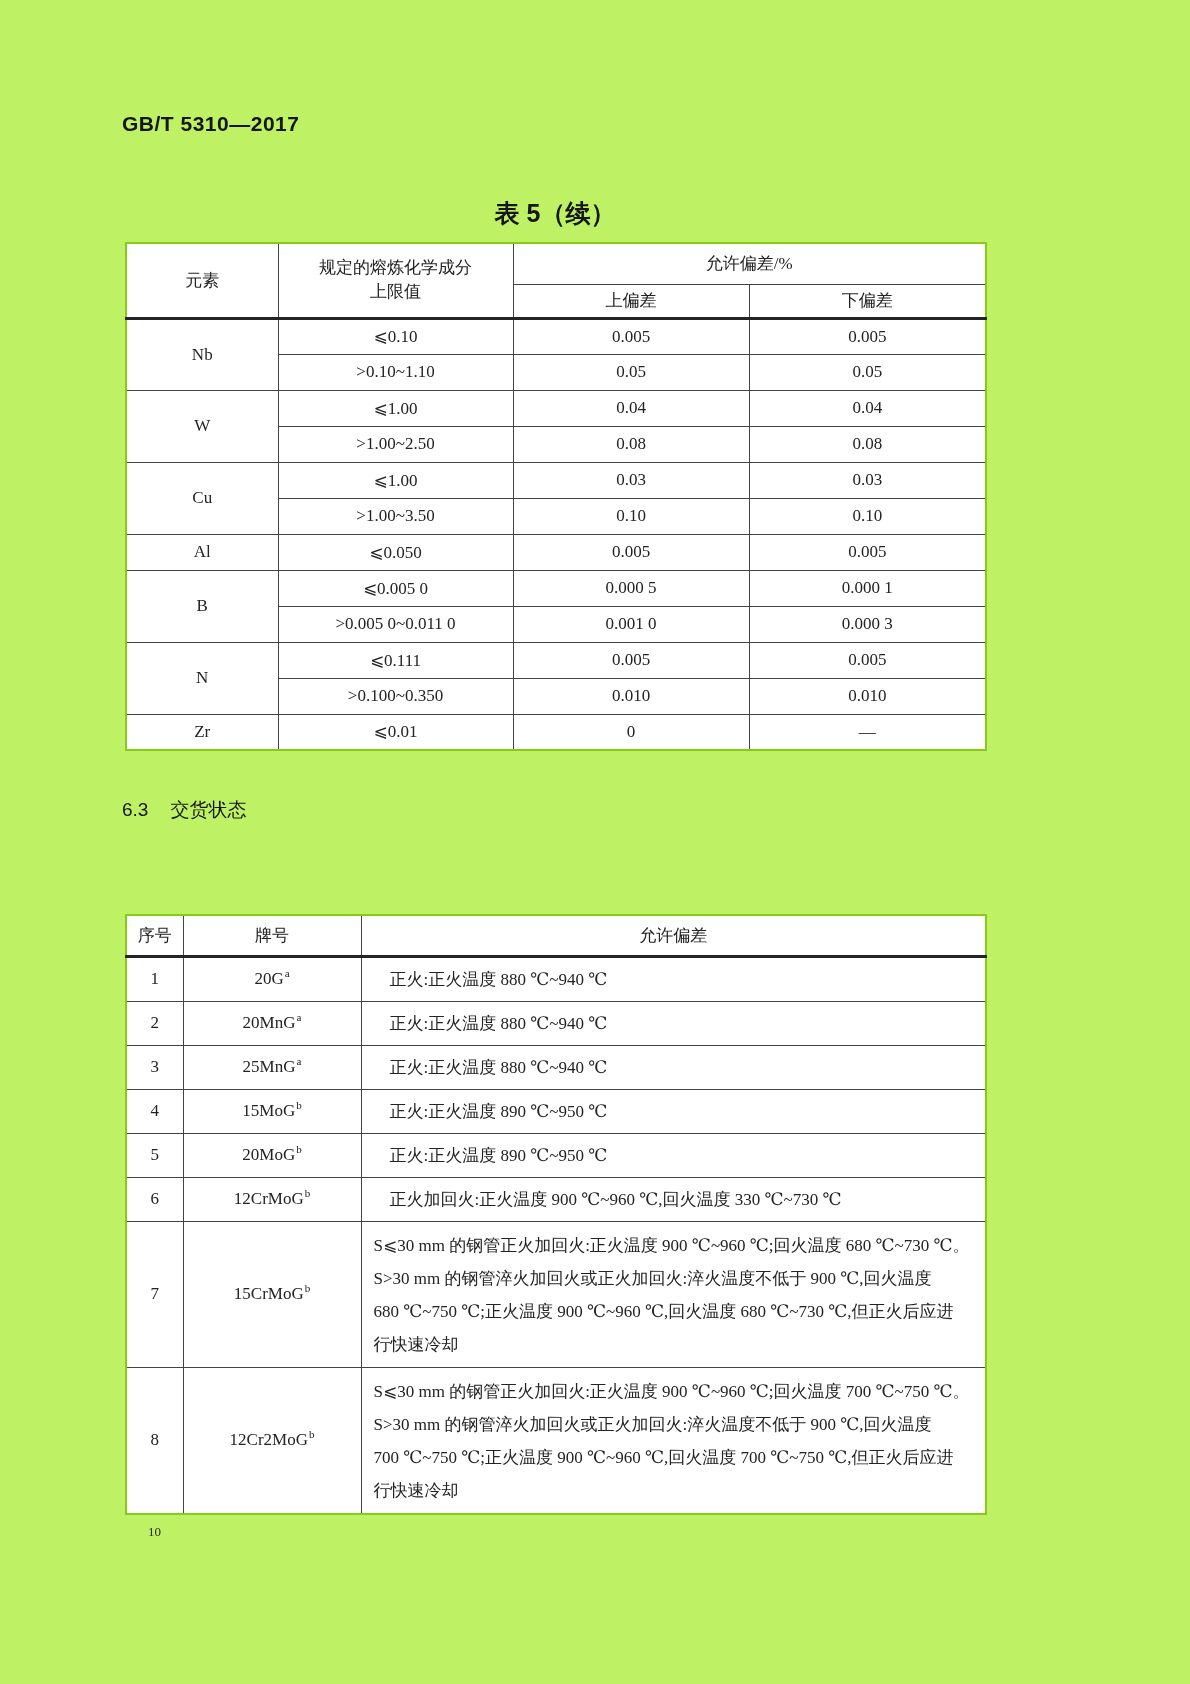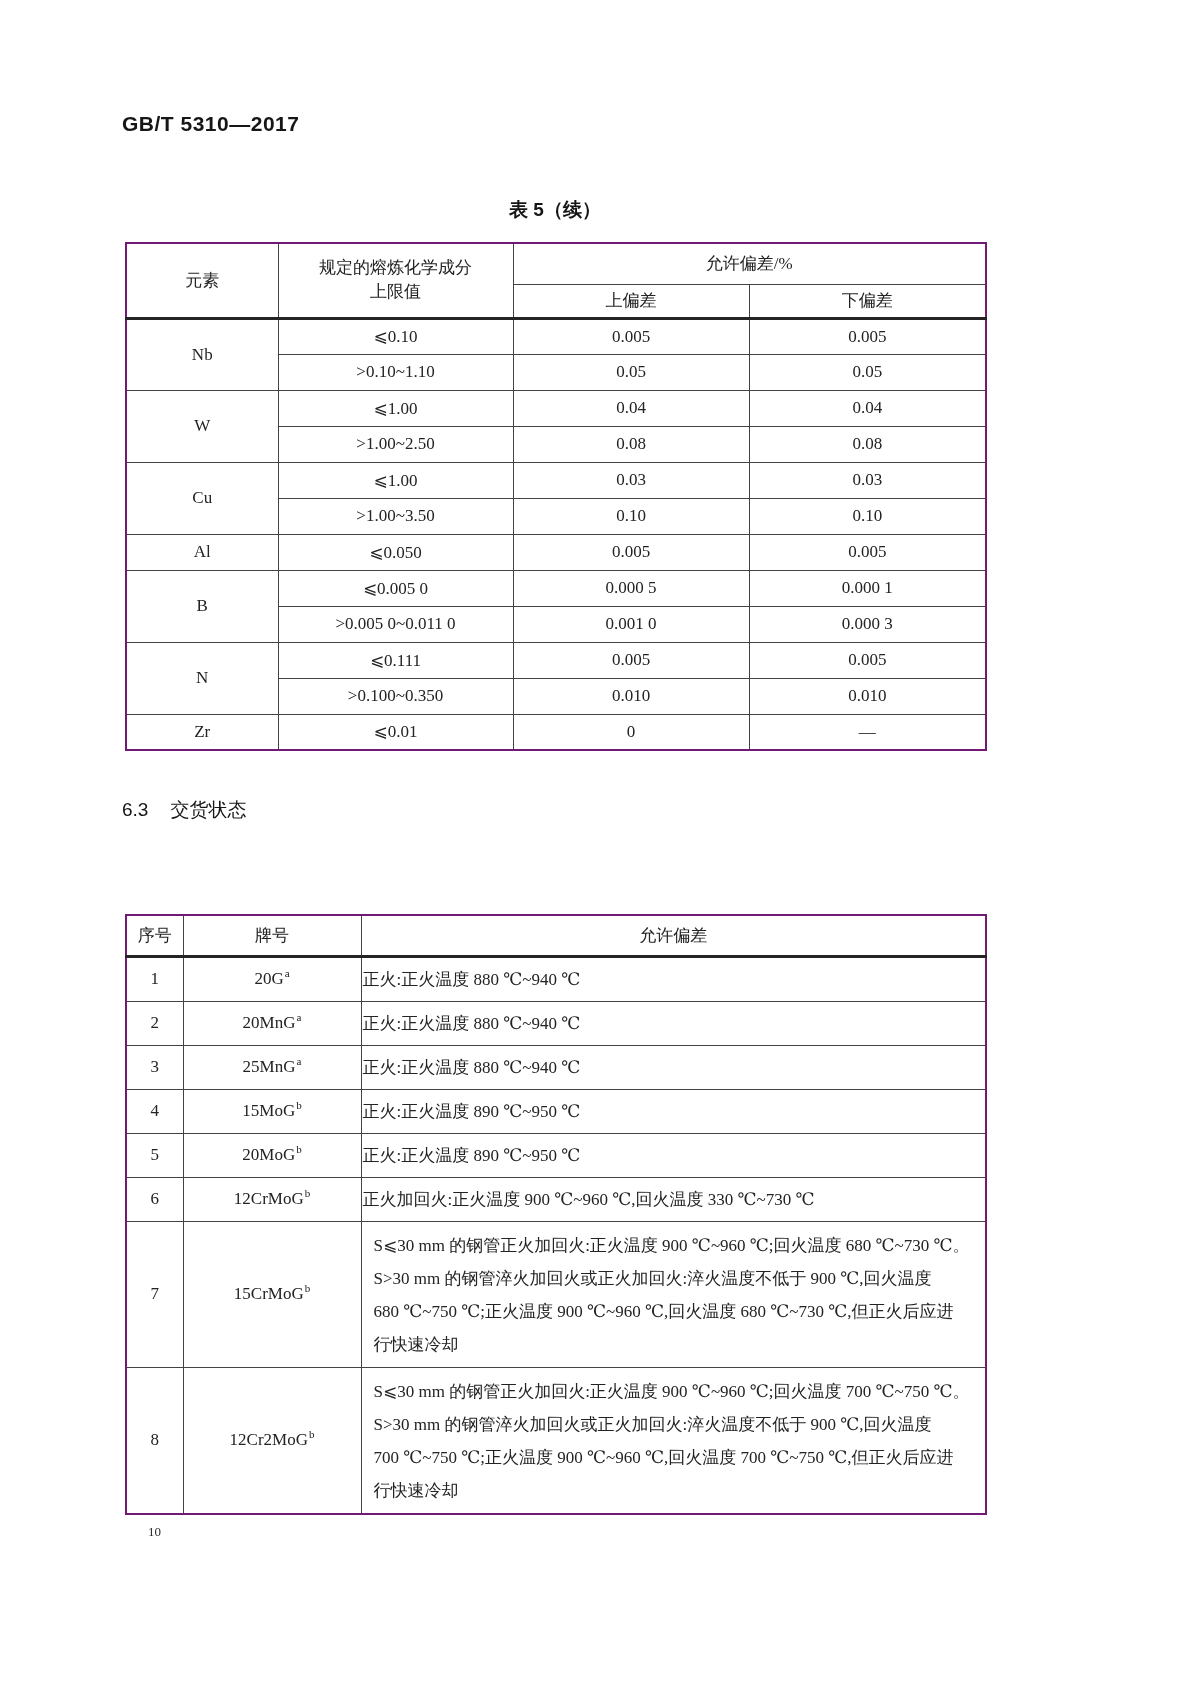--- a/index.html
+++ b/index.html
@@ -1,52 +1,52 @@
 <!DOCTYPE html>
 <html><head>
 <meta charset="utf-8">
 <style>
   html,body{margin:0;padding:0;background:#e8e8e8;}
   .page{
-    position:relative;width:1190px;height:1684px;background:#ffffff;margin:0 auto;
+    position:relative;width:1190px;height:1684px;background:#bef264;margin:0 auto;
     font-family:"Liberation Serif","DejaVu Serif","DejaVu Sans",serif;
     color:#1f1f1f;overflow:hidden;
   }
   .doc-code{
     position:absolute;left:122px;top:112px;
     font-family:"Liberation Sans","DejaVu Sans",sans-serif;
     font-size:21px;font-weight:bold;letter-spacing:.5px;color:#161616;
   }
   .tbl-title{
     position:absolute;left:125px;width:860px;text-align:center;
     font-family:"Liberation Sans","DejaVu Sans",sans-serif;
-    font-size:19px;font-weight:bold;color:#161616;
+    font-size:25px;font-weight:bold;color:#161616;
   }
   .t5-title{top:197px;}
   .t6-title{top:886px;}
 
   table{border-collapse:collapse;table-layout:fixed;background:#fff;}
-  .std-tbl{position:absolute;left:125px;width:860px;border:2px solid #701a75;}
+  .std-tbl{position:absolute;left:125px;width:860px;border:2px solid #84cc16;}
   .std-tbl th,.std-tbl td{
     border:1px solid #434343;font-weight:normal;font-size:17px;
     text-align:center;vertical-align:middle;padding:0;color:#232323;
     overflow:hidden;
   }
   .t5{top:242px;}
   .t5 tr.h1{height:41px;}
   .t5 tr.h2{height:34px;}
   .t5 tbody tr{height:36px;}
   .t5 th.hb,.t6 thead th{border-bottom:3px solid #242424;}
   .spec-head div{line-height:24px;}
 
   .t6{top:914px;}
   .t6 thead tr{height:41px;}
   .t6 tbody tr.single{height:40px;}
   .t6 tbody tr.r6{height:44px;}
-  .t6 td.regime{text-align:left;padding:5px 1px;}
+  .t6 td.regime{text-align:left;padding:5px 28px;}
   .t6 td.regime .regime-line{line-height:33px;}
   .t6 td.regime.multi{padding:7px 12px 6px 12px;}
   sup.fn{font-size:11px;line-height:0;margin-left:1px;}
 
   .sec-heading{
     position:absolute;left:122px;top:797px;
     font-family:"Liberation Sans","DejaVu Sans",sans-serif;
     font-size:19px;font-weight:normal;color:#161616;
   }
   .sec-heading .sec-no{margin-right:22px;}

